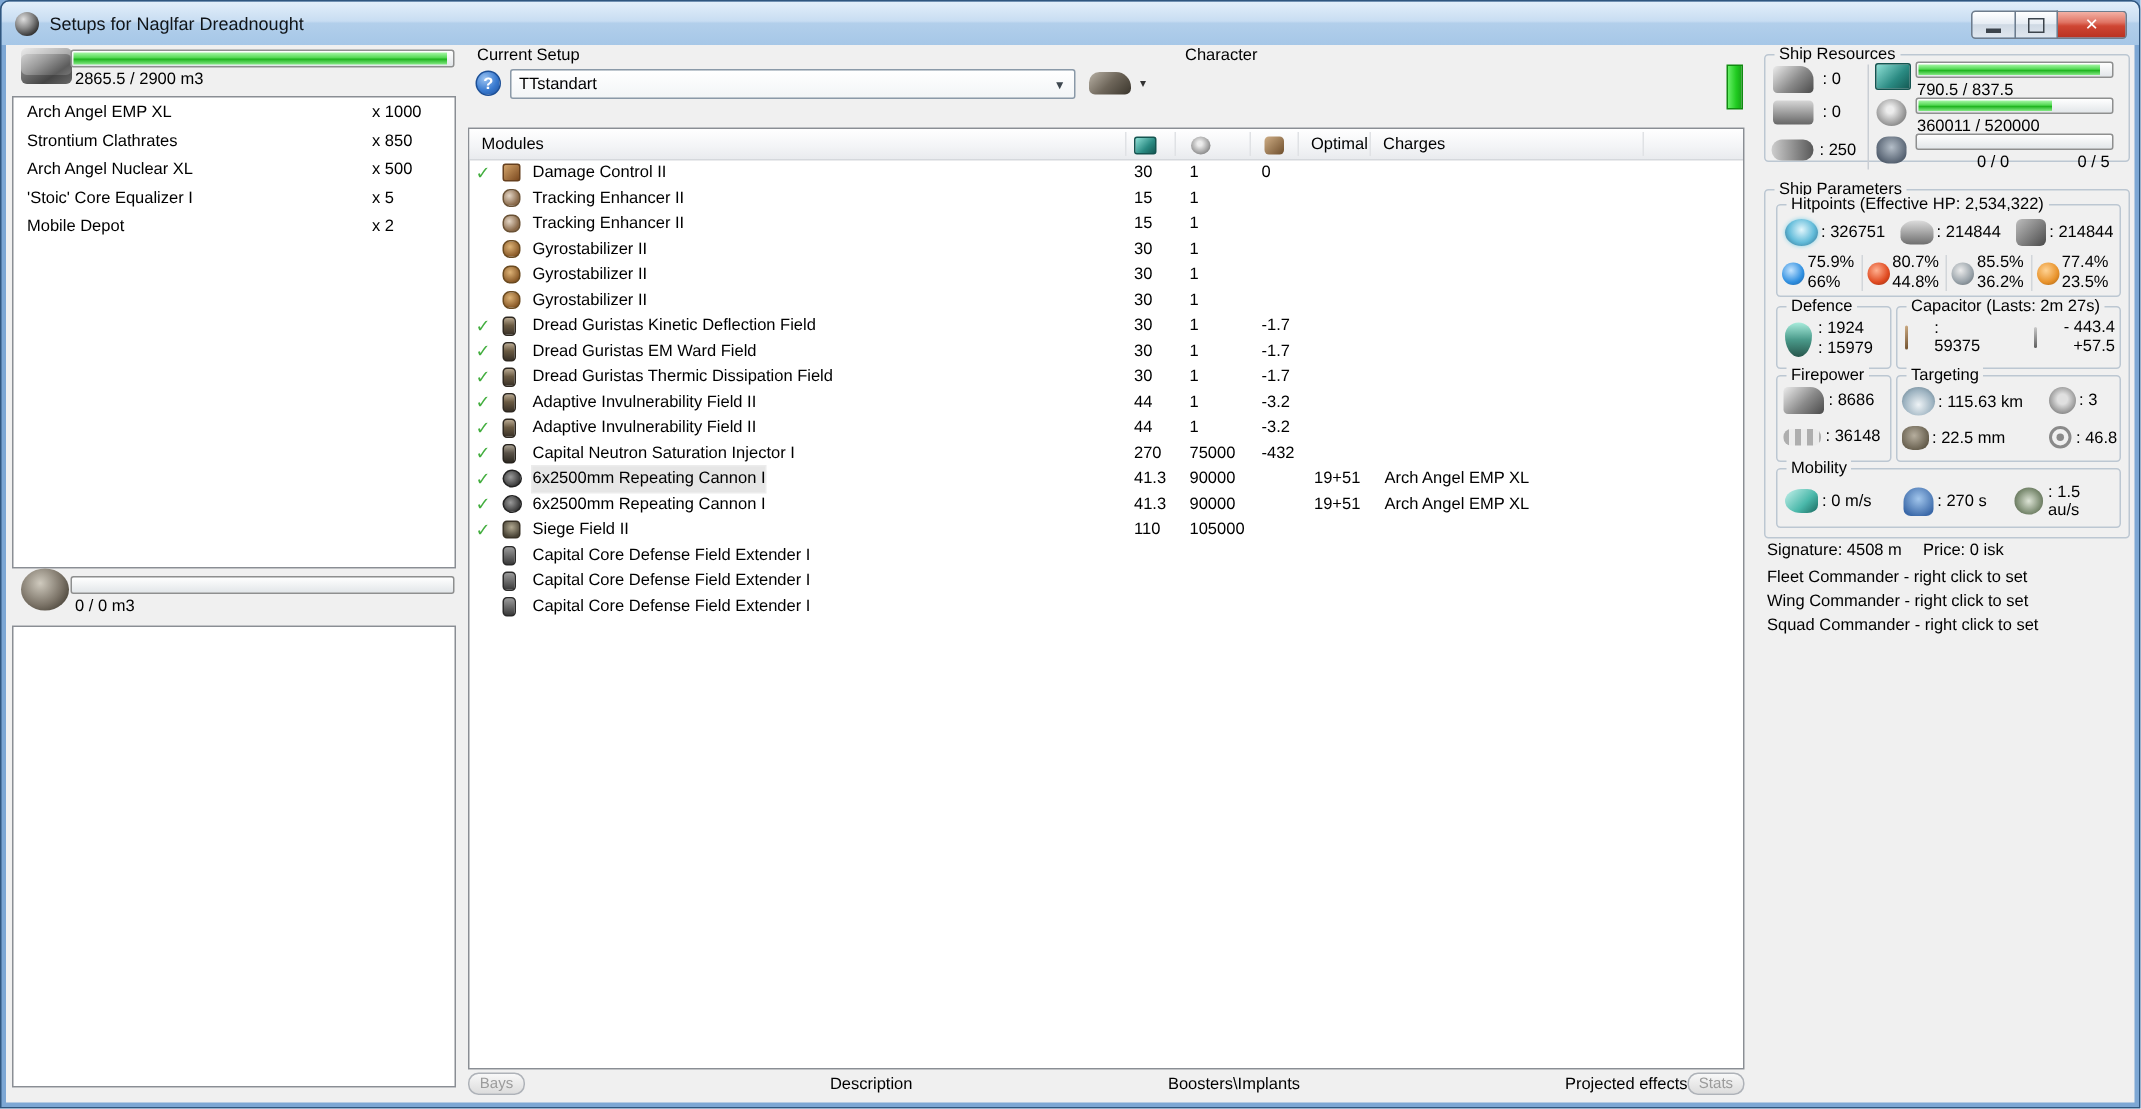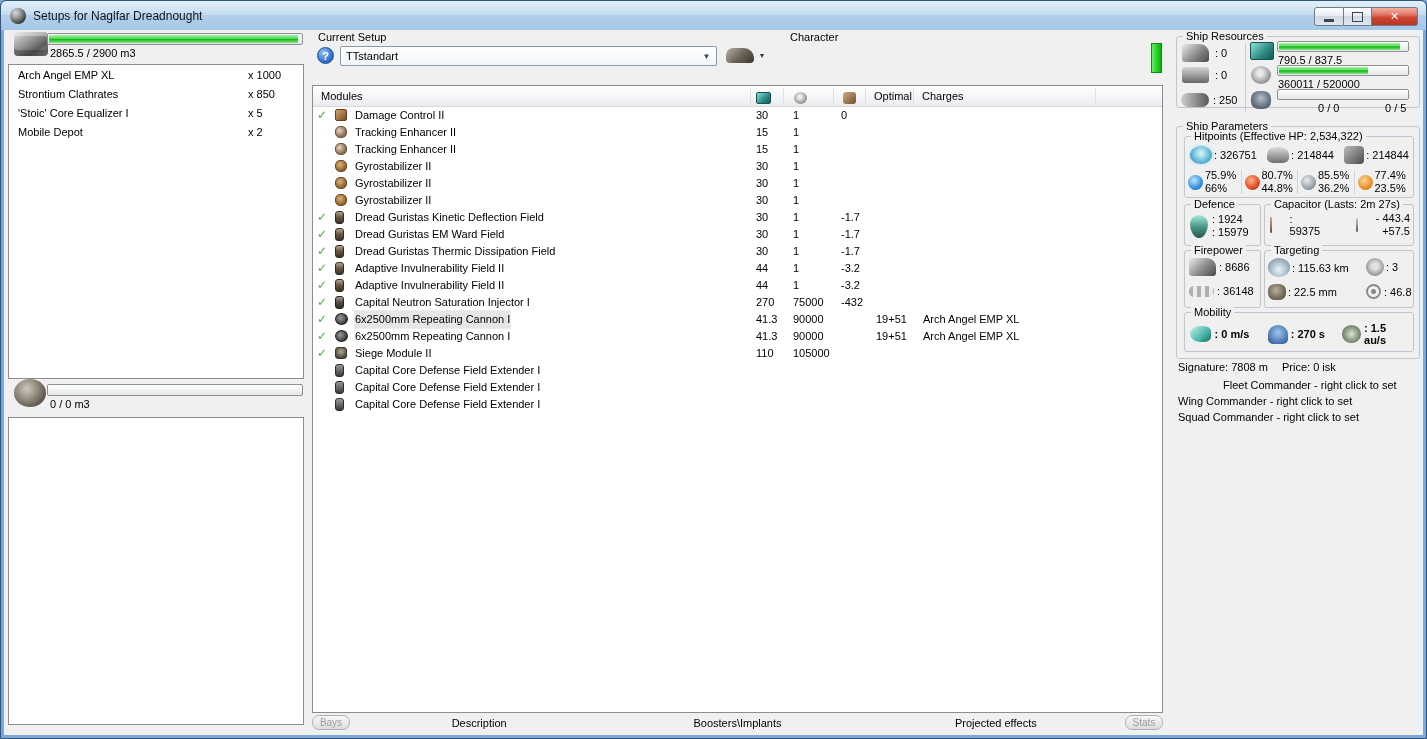--- a/index.html
+++ b/index.html
@@ -79,21 +79,21 @@
   .gyrostabilizer-icon{background:radial-gradient(circle at 40% 35%,#ddb377,#8a5a28 75%);border:1px solid #6a4a20;border-radius:5px;}
   .shield-hardener-icon{width:9px;height:13px;background:linear-gradient(180deg,#b8a890 0%,#6a5a42 45%,#3a3228 100%);border:1px solid #2e2820;border-radius:3px;}
   .injector-icon{width:9px;height:13px;background:linear-gradient(180deg,#a8a090 0%,#5a5248 45%,#2e2a22 100%);border:1px solid #26221c;border-radius:3px;}
   .cannon-icon{width:13px;height:12px;background:radial-gradient(circle at 40% 40%,#9a9a9a,#2e2e2e 80%);border:1px solid #222;border-radius:50%;}
   .siege-module-icon{background:radial-gradient(circle at 50% 35%,#b0a890,#4a4436 80%);border:1px solid #3a3428;border-radius:3px;}
   .rig-icon{width:9px;height:13px;background:linear-gradient(180deg,#9a9a9a,#3a3a3a);border:1px solid #2a2a2a;border-radius:3px;}
   
   .bbar{position:absolute;left:312px;top:714px;width:851px;height:17px;display:flex;align-items:center;background:#f0f0f0;}
   .dbtn{height:15px;width:38px;box-sizing:border-box;border:1px solid #aeb2b8;border-radius:7px;
      background:linear-gradient(#f8f8f8,#dcdcdc);color:#9b9b9b;font-size:10px;line-height:13px;text-align:center;}
-  .btab{flex:1;text-align:center;}
+  .btab{flex:1;text-align:right;}
   
   .grp{position:absolute;border:1px solid #bcc7d2;border-radius:3px;box-sizing:border-box;}
   .grp>.legend{position:absolute;top:-7px;left:6px;background:#f0f0f0;padding:0 3px;line-height:13px;white-space:nowrap;}
   .divider{position:absolute;width:1px;background:#c9ced4;}
   .ri{display:inline-block;box-sizing:border-box;}
   .turret-icon{width:27px;height:18px;border-radius:3px 9px 3px 3px;background:linear-gradient(135deg,#ececec,#8a8a8a 55%,#4a4a4a);}
   .launcher-icon{width:27px;height:16px;border-radius:3px;background:linear-gradient(180deg,#d6d6d6,#666);}
   .calibration-icon{width:28px;height:14px;border-radius:7px;background:linear-gradient(90deg,#cdcdcd,#585858);}
   .cpu-icon{width:24px;height:18px;border:1px solid #155450;border-radius:2px;background:linear-gradient(135deg,#8fe0d6,#2a8a82 60%,#145a54);}
   .powergrid-icon{width:20px;height:18px;border-radius:50%;background:radial-gradient(circle at 45% 40%,#ececec 15%,#8e8e8e 70%,#5a5a5a);}
@@ -151,20 +151,24 @@
   <div class="lbox" style="left:4px;top:34px;width:296px;height:315px;">
       <div class="litem">
         <span class="liname">Arch Angel EMP XL</span>
         <span class="liqty">x 1000</span>
       </div>
       <div class="litem">
         <span class="liname">Strontium Clathrates</span>
         <span class="liqty">x 850</span>
       </div>
       <div class="litem">
+        <span class="liname">Arch Angel Nuclear XL</span>
+        <span class="liqty">x 500</span>
+      </div>
+      <div class="litem">
         <span class="liname">'Stoic' Core Equalizer I</span>
         <span class="liqty">x 5</span>
       </div>
       <div class="litem">
         <span class="liname">Mobile Depot</span>
         <span class="liqty">x 2</span>
       </div>
     </div>
 
   <span class="bayicon droneicon"></span>
@@ -339,21 +343,21 @@
           <span class="cell mname">6x2500mm Repeating Cannon I</span>
           <span class="cell ccpu">41.3</span>
           <span class="cell cpg">90000</span>
           <span class="cell ccap"></span>
           <span class="cell copt">19+51</span>
           <span class="cell cchg">Arch Angel EMP XL</span>
         </div>
         <div class="mrow">
           <span class="cell chk">✓</span>
           <span class="cell icw"><span class="mi siege-module-icon"></span></span>
-          <span class="cell mname">Siege Module II</span>
+          <span class="cell mname">Siege Field II</span>
           <span class="cell ccpu">110</span>
           <span class="cell cpg">105000</span>
           <span class="cell ccap"></span>
           <span class="cell copt"></span>
           <span class="cell cchg"></span>
         </div>
         <div class="mrow">
           <span class="cell chk"></span>
           <span class="cell icw"><span class="mi rig-icon"></span></span>
           <span class="cell mname">Capital Core Defense Field Extender I</span>
@@ -524,31 +528,31 @@
         <span>: 22.5 mm</span>
       </div>
       <div style="position:absolute;left:101px;top:33px;display:flex;gap:3px;align-items:center;">
         <span class="ri scan-res-icon"></span>
         <span>: 46.8</span>
       </div>
     </div>
 
     <div class="grp" style="left:7px;top:185px;width:230px;height:40px;">
       <span class="legend">Mobility</span>
-      <div style="position:absolute;left:5px;top:9px;right:3px;display:flex;align-items:center;font-weight:bold;">
+      <div style="position:absolute;left:5px;top:9px;right:3px;display:flex;align-items:center;">
         <span class="ri speed-icon"></span>
         <span style="margin:0 0 0 3px;width:55px;">: 0 m/s</span>
         <span class="ri align-icon"></span>
         <span style="margin:0 0 0 3px;width:52px;">: 270 s</span>
         <span class="ri warp-icon"></span>
         <span style="margin-left:3px;">: 1.5 au/s</span>
       </div>
     </div>
   </div>
 
-  <span class="lbl" style="left:1174px;top:331px;">Signature: 7808 m</span>
+  <span class="lbl" style="left:1174px;top:331px;">Signature: 4508 m</span>
   <span class="lbl" style="left:1278px;top:331px;">Price: 0 isk</span>
-  <span class="lbl" style="left:1174px;top:349px;margin-left:45px;">Fleet Commander - right click to set</span>
+  <span class="lbl" style="left:1174px;top:349px;">Fleet Commander - right click to set</span>
   <span class="lbl" style="left:1174px;top:365px;">Wing Commander - right click to set</span>
   <span class="lbl" style="left:1174px;top:381px;">Squad Commander - right click to set</span>
 
 </div>
 <div class="frame-edge"></div>
 
 </body></html>

